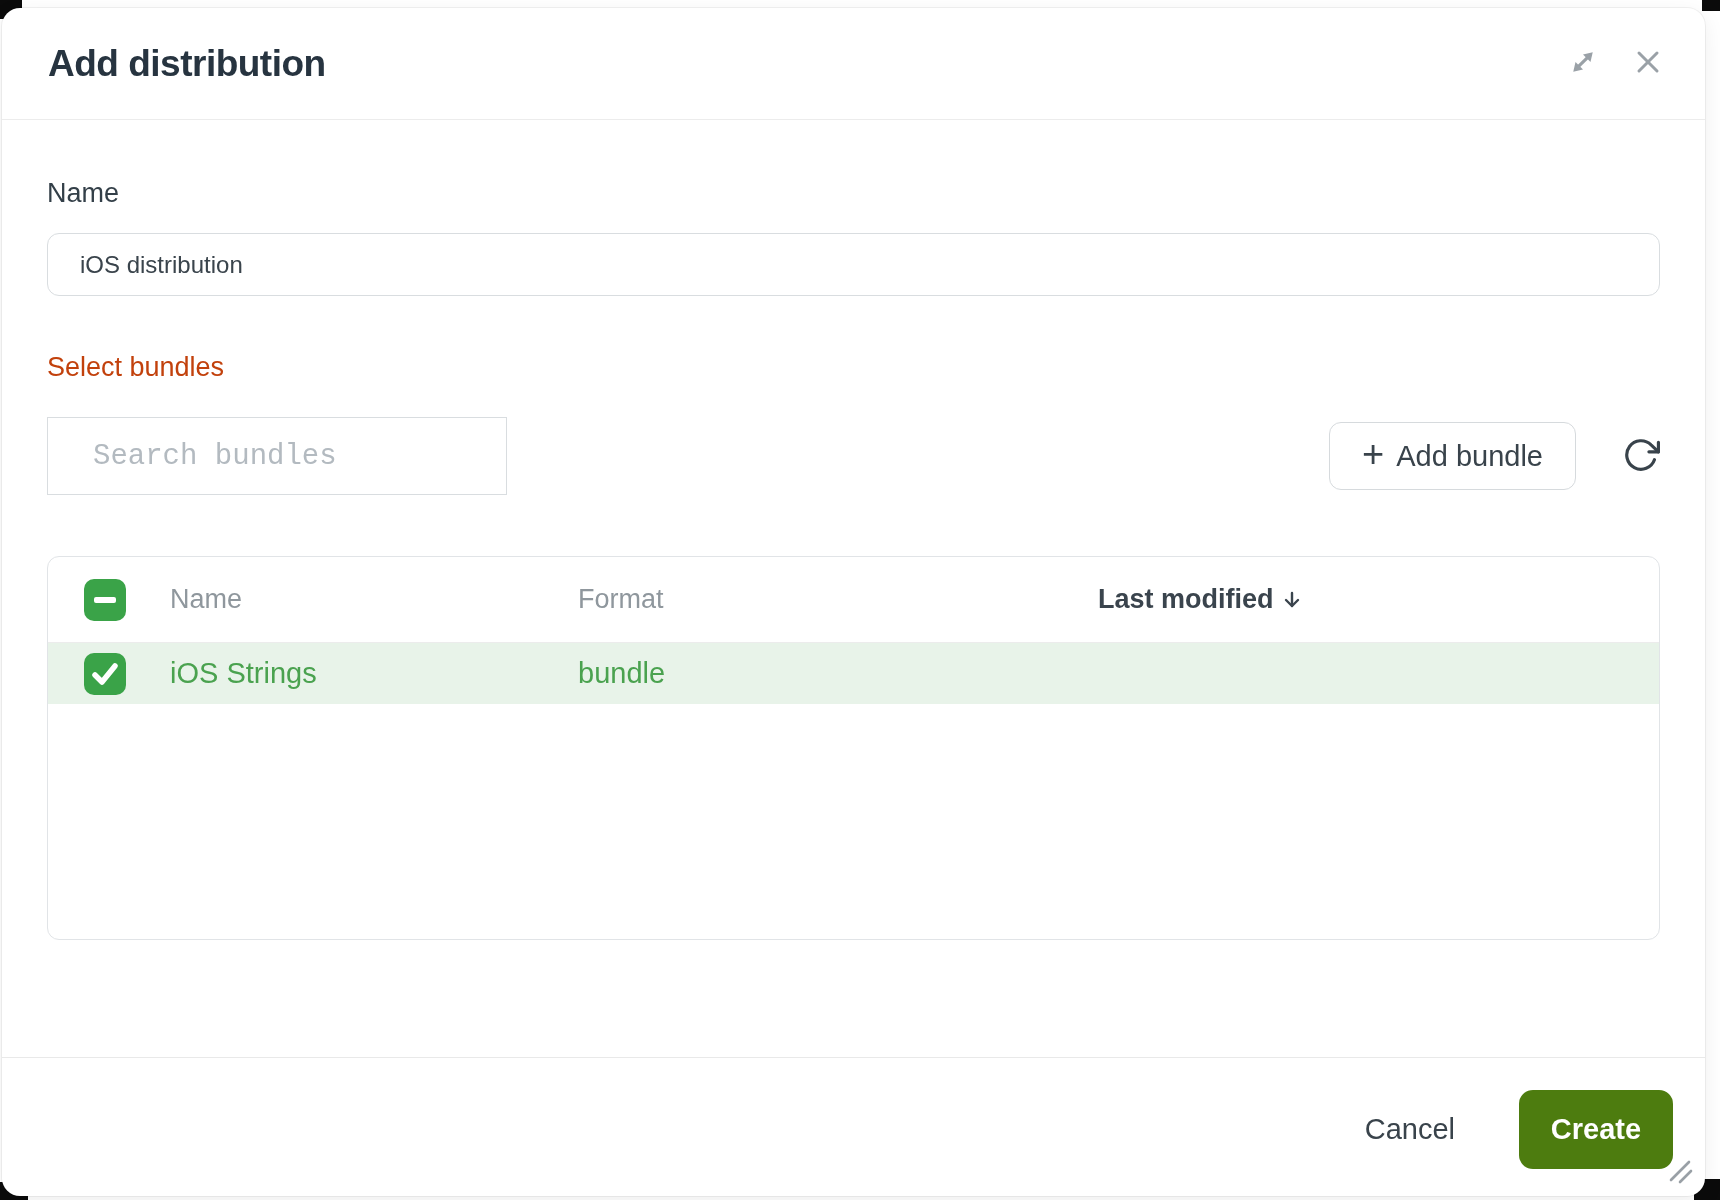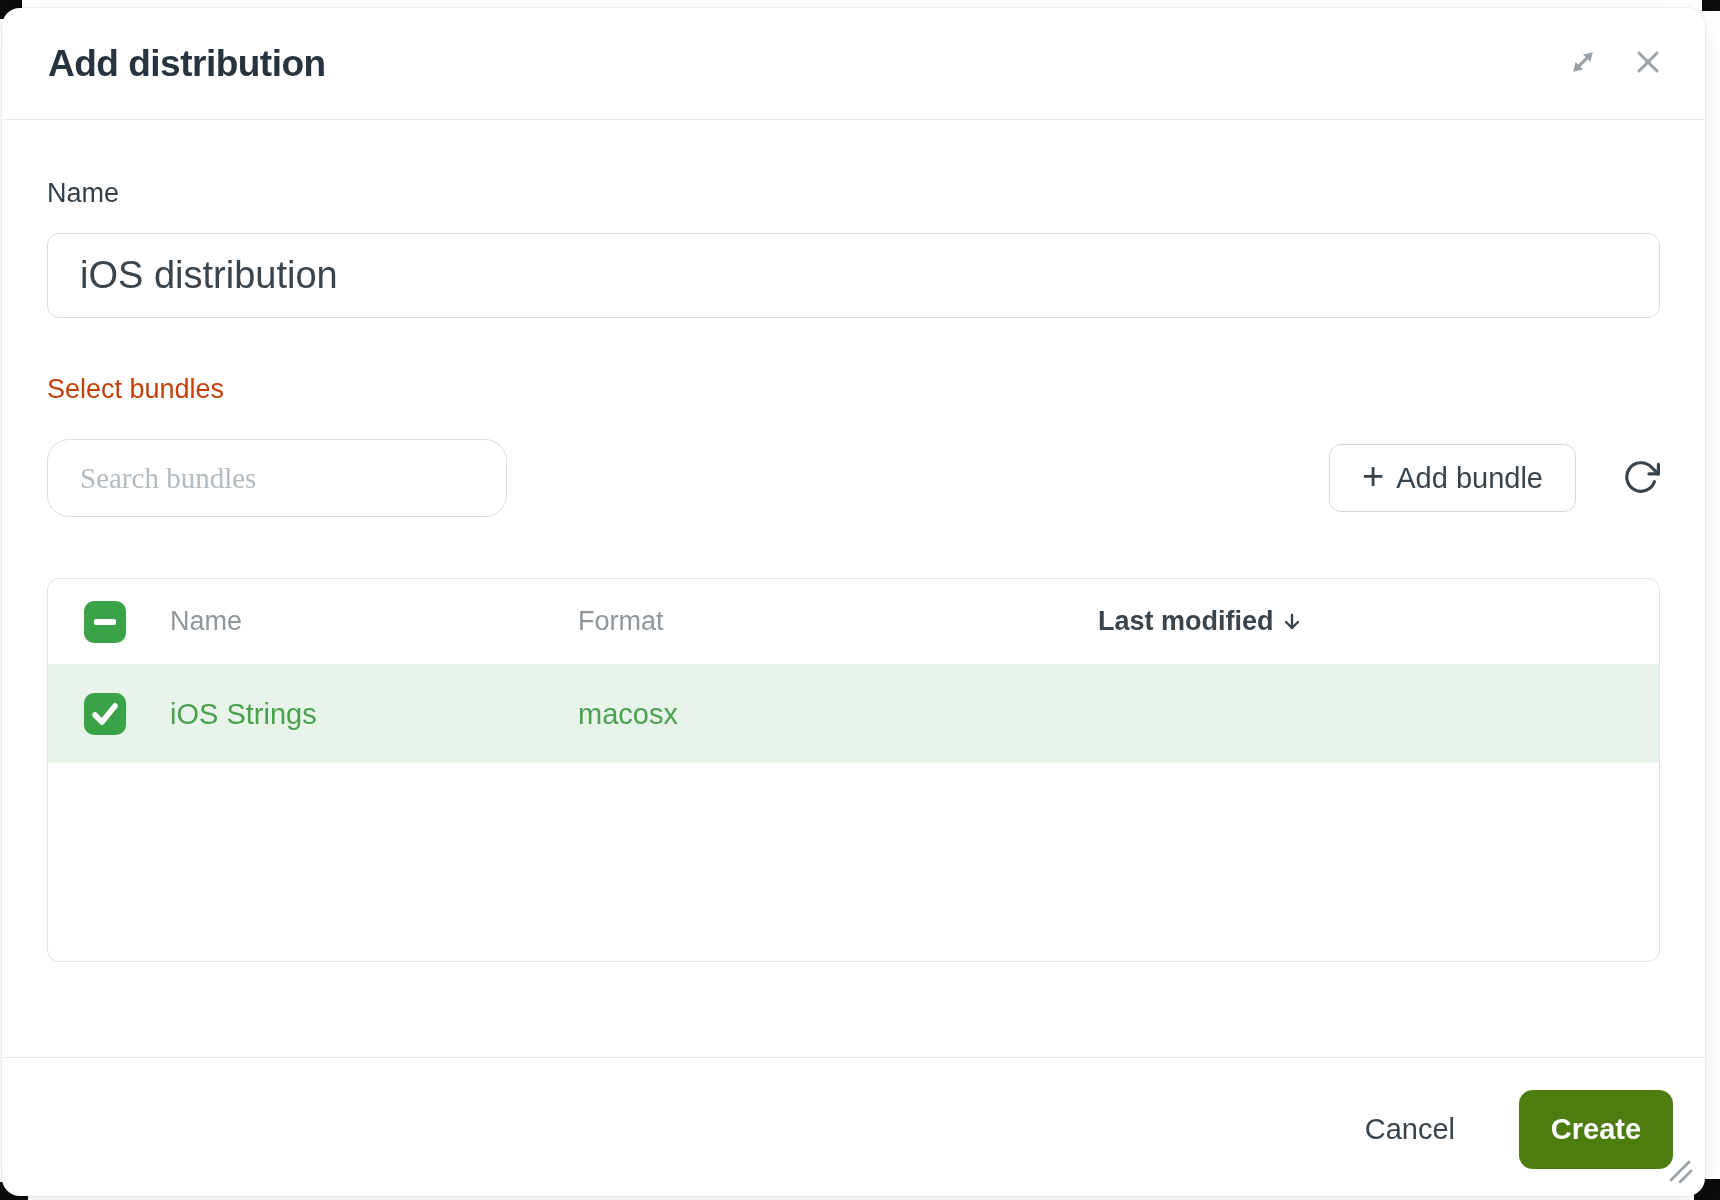--- a/index.html
+++ b/index.html
@@ -65,50 +65,50 @@
   .modal-body { flex: 1 1 auto; padding: 0 45px; }
   .field-label {
     margin-top: 58px;
     font-size: 27px;
     color: #333f48;
   }
   .text-input {
     display: block;
     margin-top: 24px;
     width: 100%;
-    height: 85px;
+    height: 63px;
     border: 1px solid #d9dde0;
     border-radius: 12px;
     background: #fff;
     padding: 0 32px;
-    font-size: 38px;
+    font-size: 24px;
     color: #3a444c;
     font-family: "Liberation Sans", sans-serif;
     outline: none;
   }
   .section-label {
     margin-top: 56px;
     font-size: 27px;
     color: #c2410c;
   }
   .bundles-toolbar {
     margin-top: 34px;
     display: flex;
     align-items: center;
   }
   .search-input {
     width: 460px;
     height: 78px;
     border: 1px solid #d9dde0;
-    border-radius: 22px;
+    border-radius: 0;
     background: #fff;
-    padding: 0 32px;
+    padding: 0 45px;
     font-size: 29px;
     color: #3a444c;
-    font-family: Liberation Serif, serif;
+    font-family: Liberation Mono, monospace;
     outline: none;
   }
   .search-input::placeholder { color: #b3bac0; }
   .add-bundle-btn {
     margin-left: auto;
     height: 68px;
     padding: 0 32px;
     border: 1px solid #d6dadd;
     border-radius: 12px;
     background: #fff;
@@ -140,21 +140,21 @@
   }
   .t-header {
     height: 86px;
     display: flex;
     align-items: center;
     padding-left: 36px;
     border-bottom: 1px solid #ececec;
     font-size: 27px;
   }
   .t-row {
-    height: 98px;
+    height: 61px;
     display: flex;
     align-items: center;
     padding-left: 36px;
     background: #e8f3e9;
     font-size: 29px;
     color: #4aa24f;
     cursor: pointer;
   }
   .col-check { flex: 0 0 42px; display: flex; }
   .col-name   { flex: 0 0 408px; margin-left: 44px; }
@@ -300,21 +300,21 @@
         <span class="col-check">
           <button class="cb">
             <span style="display:flex;">
               <svg width="42" height="42" viewBox="0 0 42 42" fill="none" stroke="#ffffff" stroke-width="5.5" stroke-linecap="round" stroke-linejoin="round">
                 <polyline points="11,22 18,29 31,13"></polyline>
               </svg>
             </span>
           </button>
         </span>
         <span class="col-name">iOS Strings</span>
-        <span class="col-format">macosx</span>
+        <span class="col-format">bundle</span>
       </div>
 
     </div>
   </div>
 
   <div class="modal-footer">
     <button class="cancel-btn">Cancel</button>
     <button class="create-btn">Create</button>
     <span class="resize-handle">
       <svg width="26" height="26" viewBox="0 0 26 26">

